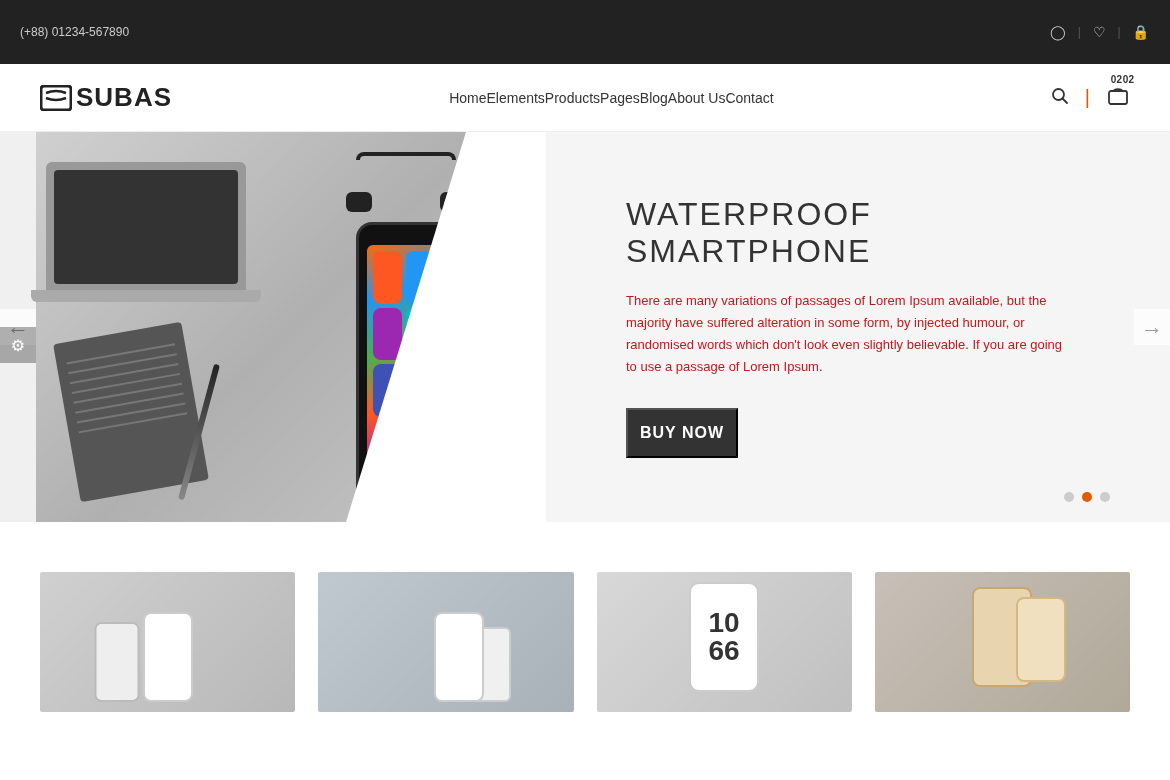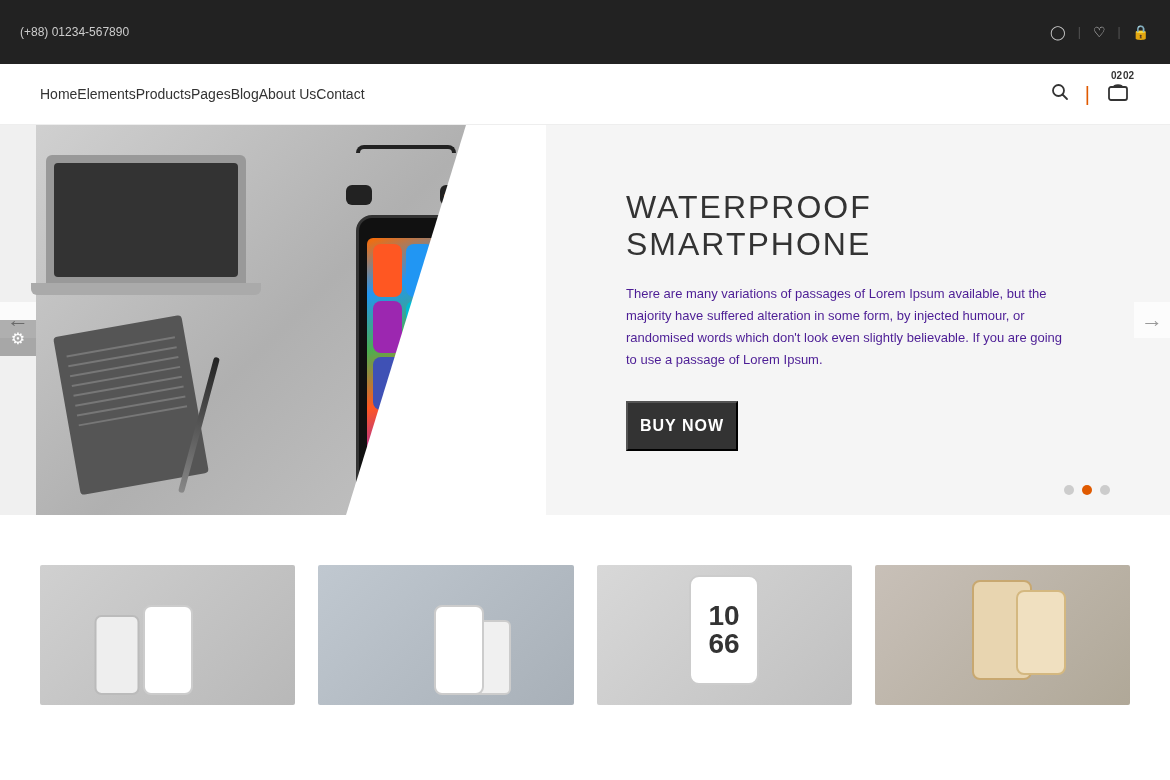--- a/index.html
+++ b/index.html
@@ -262,21 +262,21 @@
     .hero-title {
       font-size: 32px;
       font-weight: 400;
       color: #333;
       letter-spacing: 2px;
       text-transform: uppercase;
       margin-bottom: 20px;
     }
     .hero-desc {
       font-size: 13px;
-      color: #4c1d95;
+      color: #b91c1c;
       line-height: 1.7;
       margin-bottom: 30px;
       max-width: 440px;
     }
     .hero-btn {
       display: inline-block;
       background: #333;
       color: #fff;
       padding: 14px 12px;
       font-size: 16px;
@@ -433,20 +433,28 @@
   <div class="top-bar-right">
     <span class="top-bar-icon">◯</span>
     <span class="top-bar-divider">|</span>
     <span class="top-bar-icon">♡</span>
     <span class="top-bar-divider">|</span>
     <span class="top-bar-icon">🔒</span>
   </div>
 </div>
 
 <header class="header">
+  <div class="logo">
+    <svg width="32" height="26" viewBox="0 0 32 26" style="margin-right:4px;">
+      <rect x="1" y="1" width="30" height="24" rx="3" ry="3" fill="none" stroke="#222" stroke-width="3"></rect>
+      <path d="M6 8 Q16 4 26 8" fill="none" stroke="#222" stroke-width="2.5"></path>
+      <path d="M6 13 Q16 17 26 13" fill="none" stroke="#222" stroke-width="2.5"></path>
+    </svg>
+    <span>SUBAS</span>
+  </div>
 
   <nav class="nav">
     <a class="nav-item" href="#">Home</a>
     <a class="nav-item" href="#">Elements</a>
     <a class="nav-item" href="#">Products</a>
     <a class="nav-item" href="#">Pages</a>
     <a class="nav-item" href="#">Blog</a>
     <a class="nav-item" href="#">About Us</a>
     <a class="nav-item" href="#">Contact</a>
   </nav>

